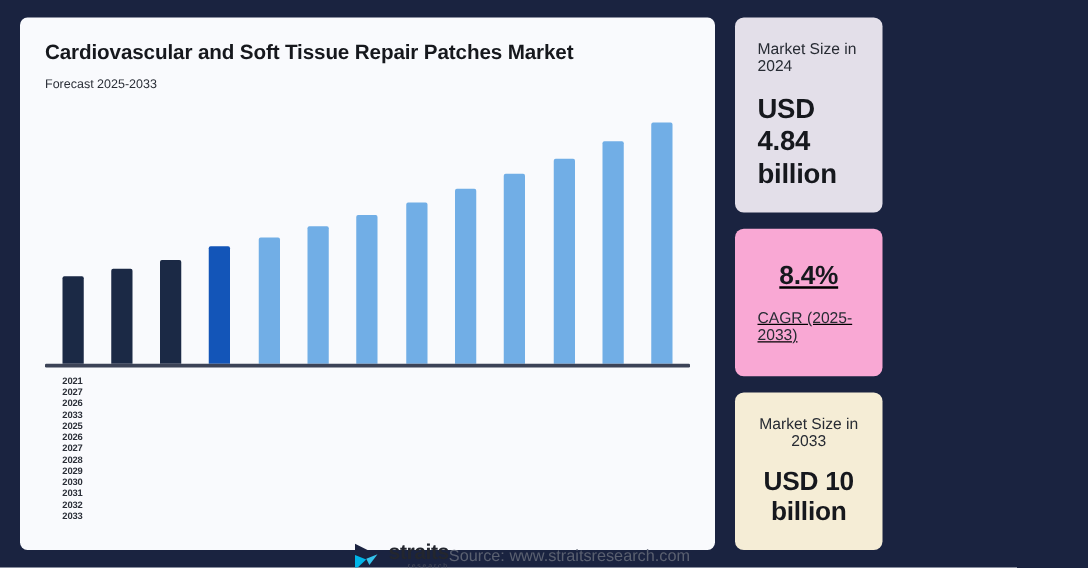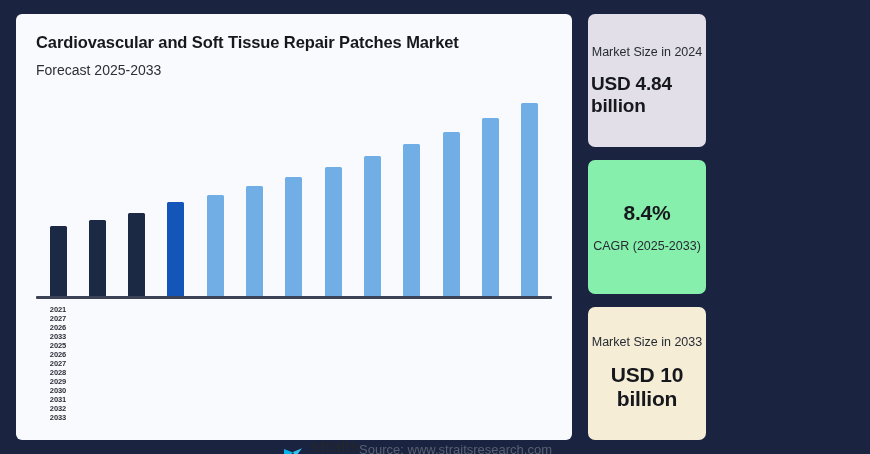--- a/index.html
+++ b/index.html
@@ -36,21 +36,21 @@
   .chart-title {
     font-size: 16.5px;
     font-weight: bold;
     color: #16181d;
     line-height: 1.25;
     letter-spacing: -0.1px;
     margin: 0 0 9px 0;
     max-width: 450px;
   }
   .chart-subtitle {
-    font-size: 14px;
+    font-size: 10px;
     color: #2b2f38;
     margin: 0;
   }
 
   .plot-area {
     flex: 1;
     margin-top: 10px;
     display: flex;
     flex-direction: column;
     justify-content: flex-end;
@@ -148,34 +148,34 @@
   }
   .card {
     flex: 1;
     border-radius: 7px;
     display: flex;
     flex-direction: column;
     align-items: center;
     justify-content: center;
     gap: 14px;
     box-sizing: border-box;
-    padding: 3px;
+    padding: 18px;
   }
   .card-label {
     font-size: 12.5px;
     color: #272b33;
   }
   .card-value {
     font-size: 21px;
     font-weight: bold;
     color: #16181d;
     letter-spacing: -0.2px;
   }
   .card-value.small {
-    font-size: 19px;
+    font-size: 22px;
   }
 </style>
 </head>
 <body>
 
 <div class="wrap">
 
   <div class="chart-panel">
 
     <h1 class="chart-title">Cardiovascular and Soft Tissue Repair Patches Market</h1>
@@ -256,21 +256,21 @@
       <div class="source">Source: www.straitsresearch.com</div>
     </div>
 
   </div>
 
   <div class="cards" id="cards-container">
       <div class="card" style="background: rgb(227, 223, 233);">
         <div class="card-label">Market Size in 2024</div>
         <div class="card-value small">USD 4.84 billion</div>
       </div>
-      <div class="card" style="background: #86efac;">
+      <div class="card" style="background: #f9a8d4; text-decoration: underline;">
         <div class="card-value">8.4%</div>
         <div class="card-label">CAGR (2025-2033)</div>
       </div>
       <div class="card" style="background: rgb(245, 237, 214); text-align: center;">
         <div class="card-label">Market Size in 2033</div>
         <div class="card-value">USD 10 billion</div>
       </div>
     </div>
 
 </div>

